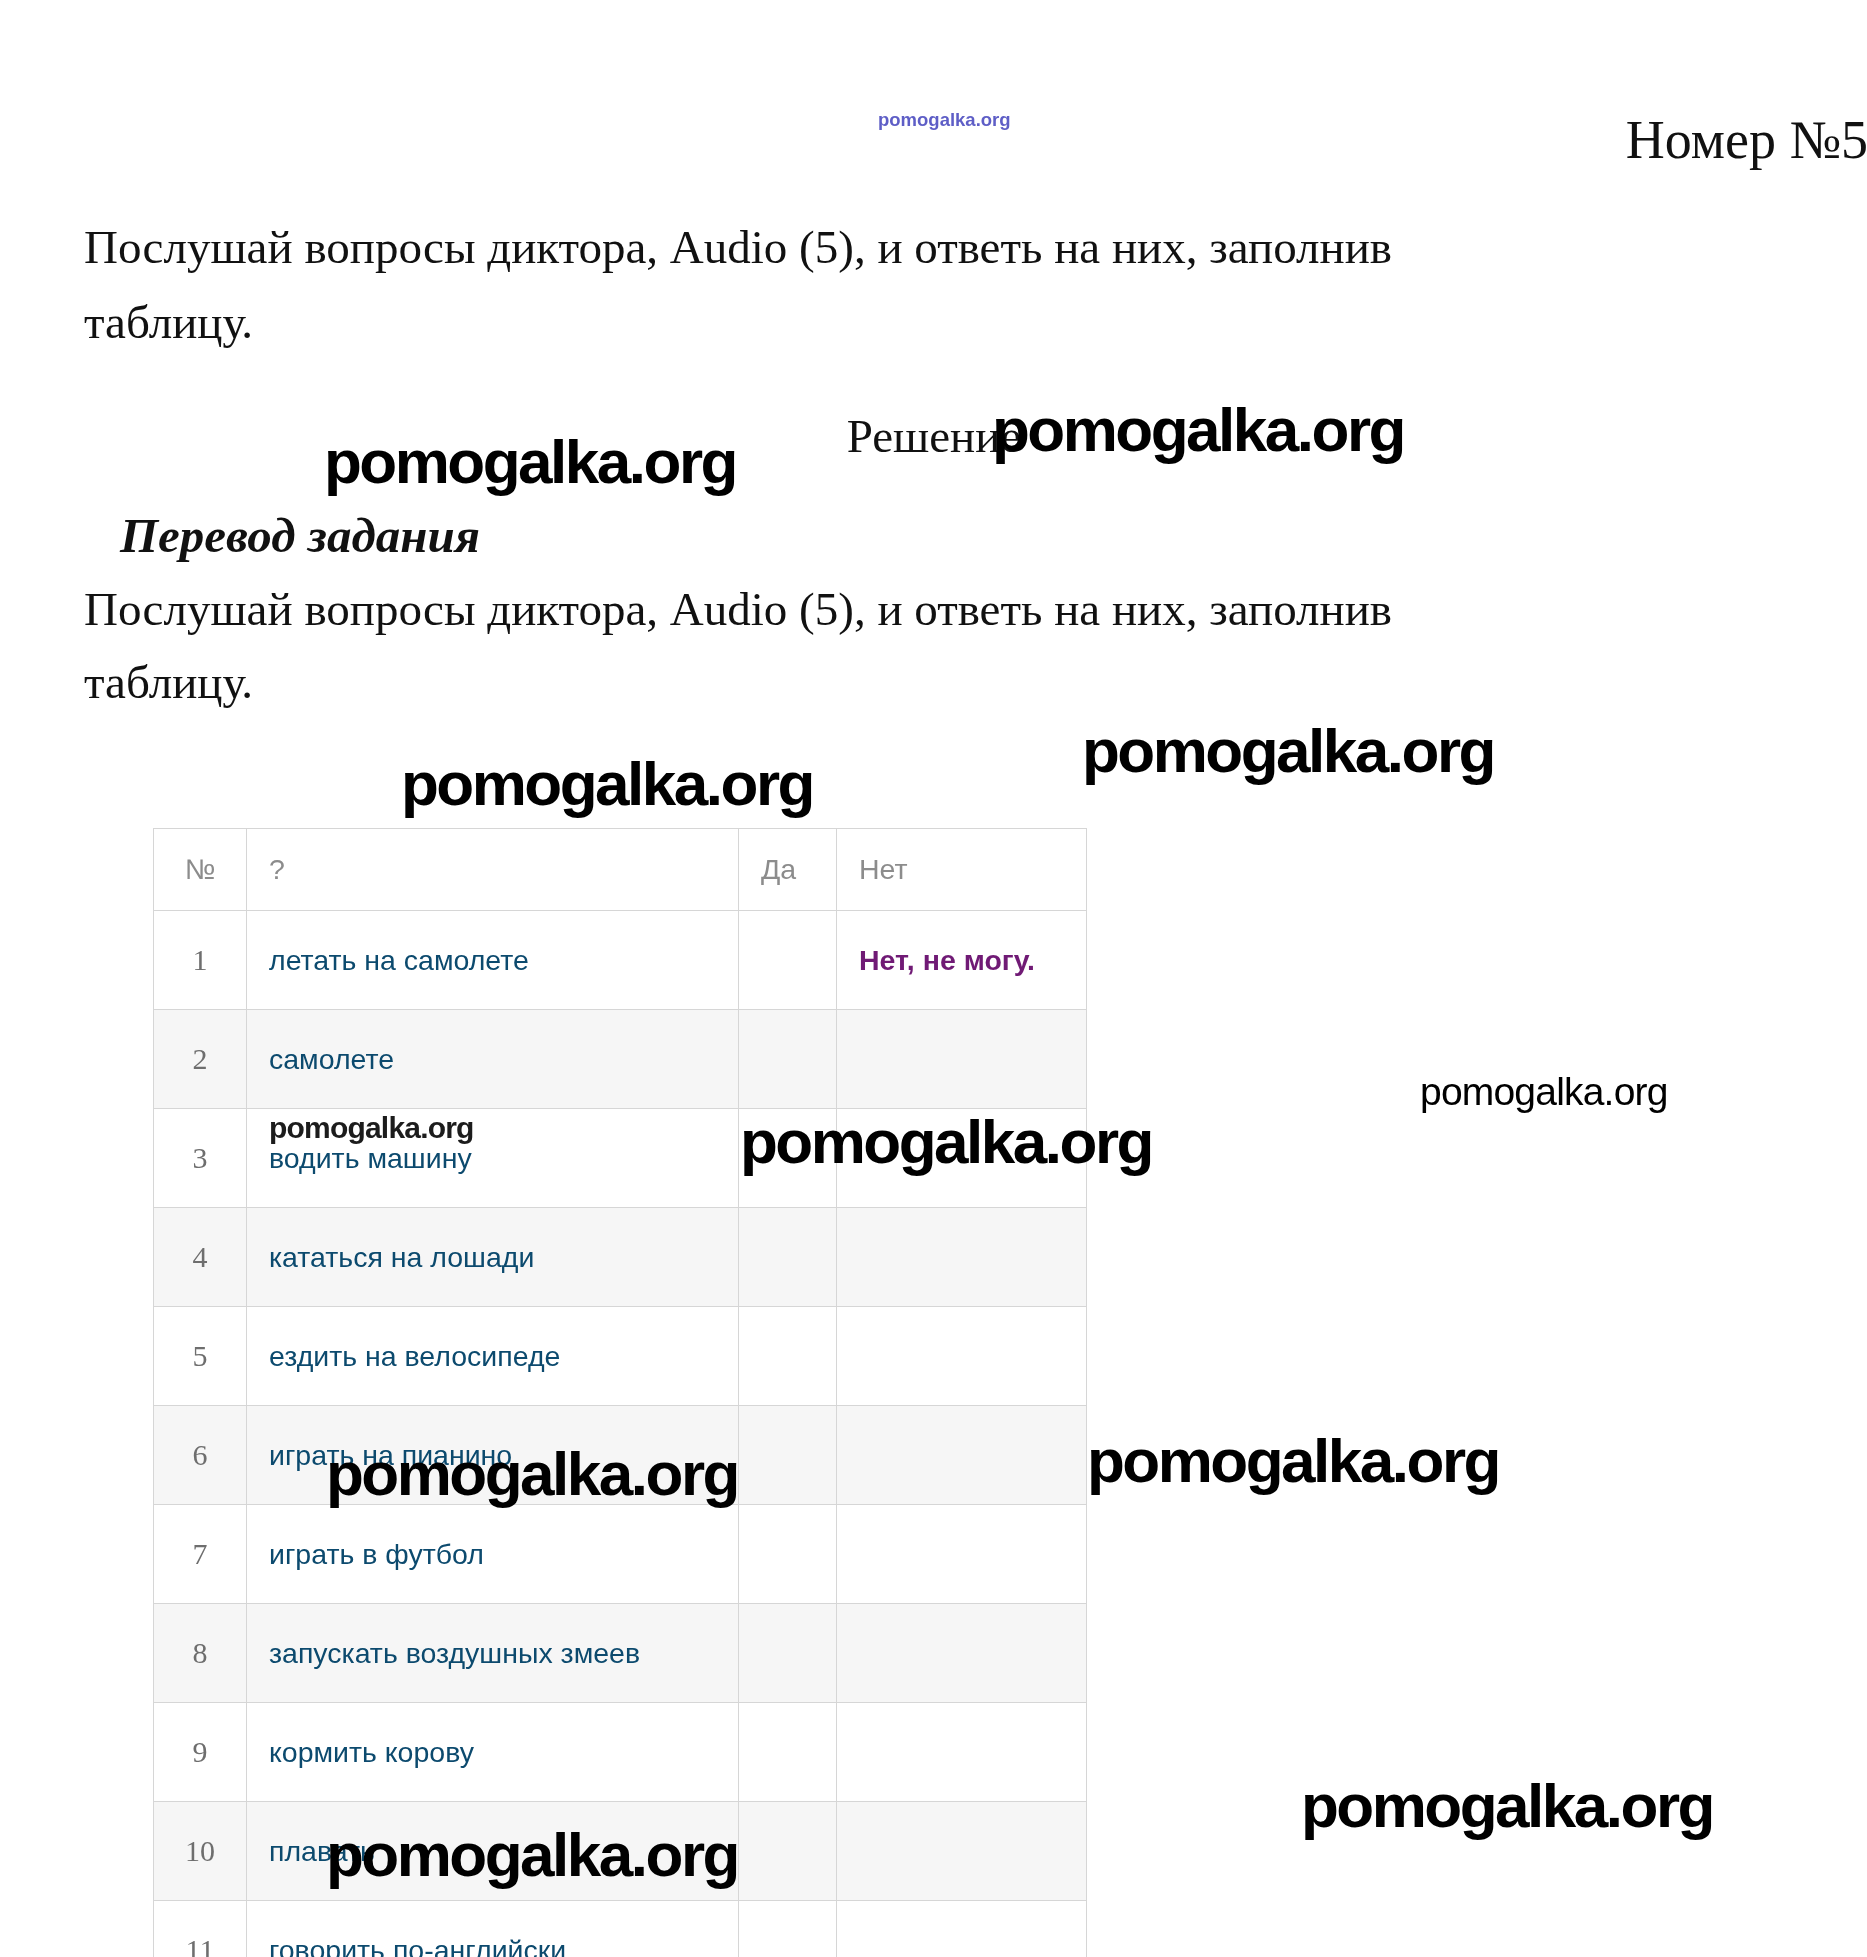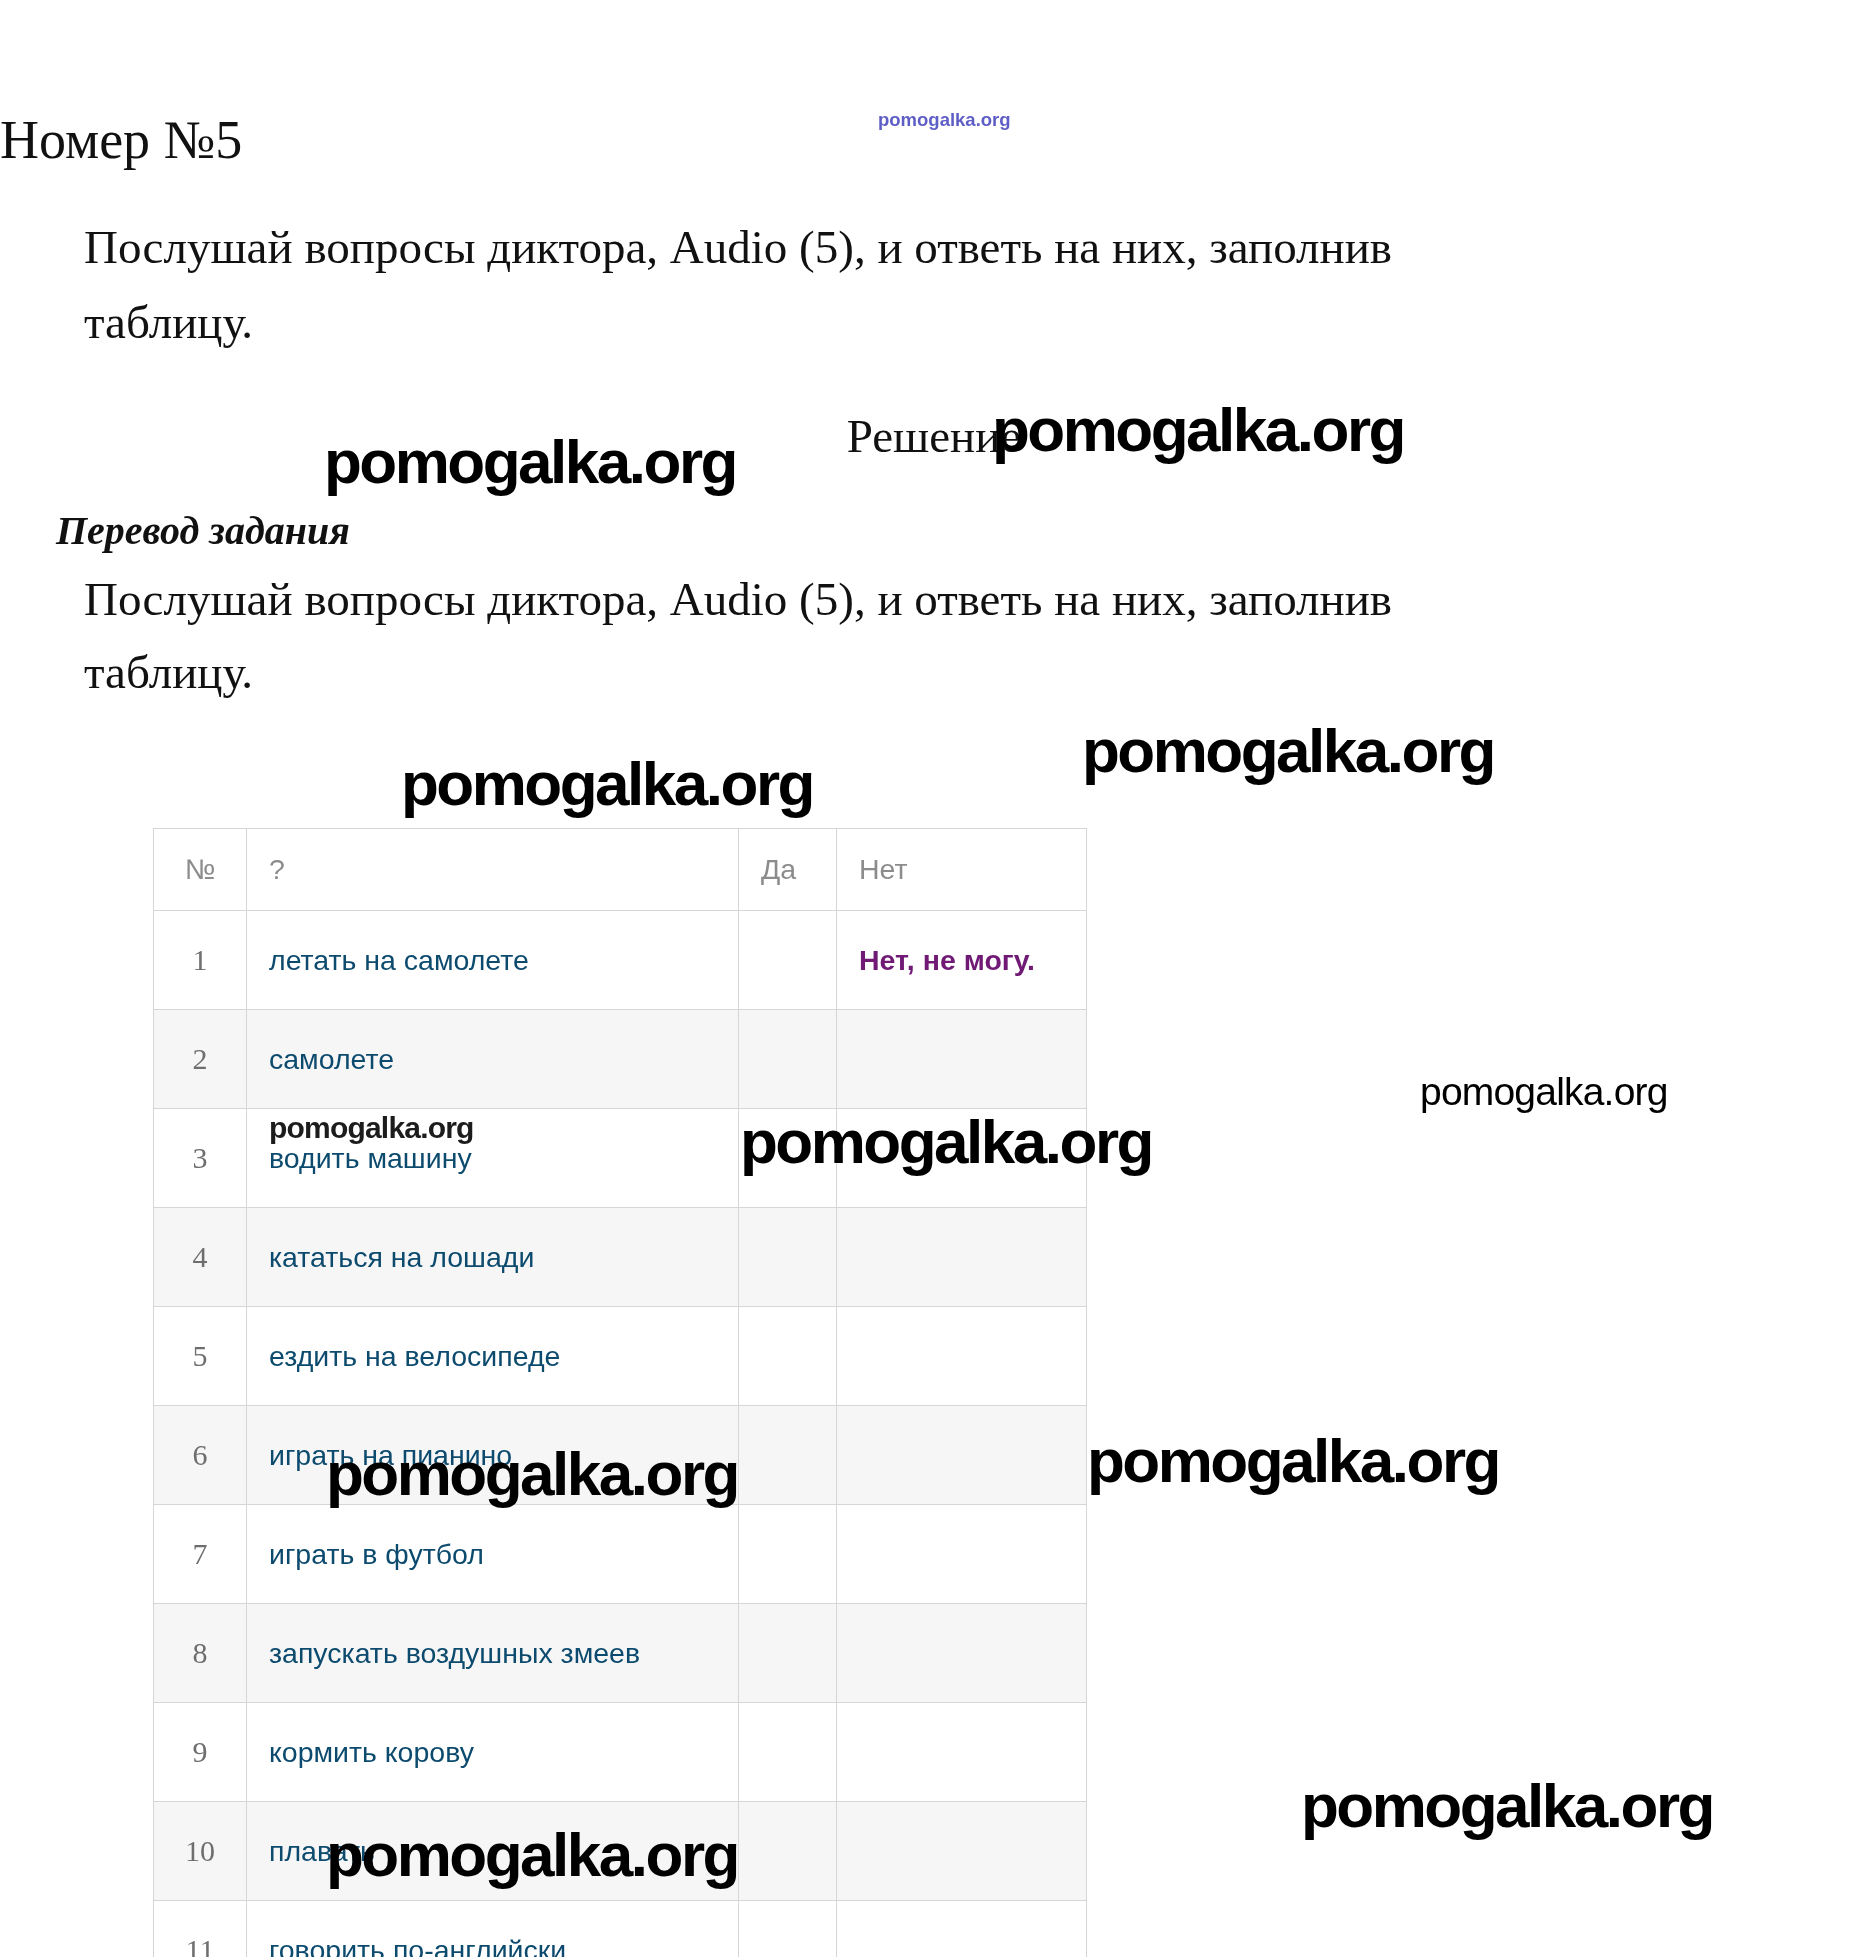--- a/index.html
+++ b/index.html
@@ -1,25 +1,25 @@
 <!DOCTYPE html>
 <html lang="ru" style="font-size:13.4px"><head>
 <meta charset="utf-8">
 <style>
   html,body{margin:0;padding:0;background:#ffffff;}
   body{width:1868px;height:1958px;position:relative;overflow:hidden;
        font-family:"Liberation Serif",serif;color:#111;}
   .page{position:relative;width:1868px;height:1958px;}
 
   
-  .doc-title{margin:109px 0 0 0;text-align:left;font-size:54px;font-weight:400;
+  .doc-title{margin:109px 0 0 0;text-align:right;font-size:54px;font-weight:400;
              font-family:"Liberation Serif",serif;}
   .task-par{margin:39px 151px 0 84px;font-size:47px;line-height:1.6;}
   .center-heading{margin:49px 0 0 0;text-align:center;font-size:47px;font-weight:400;}
-  .sub-heading{margin:44px 0 0 56px;font-size:40px;font-weight:700;font-style:italic;}
+  .sub-heading{margin:44px 0 0 120px;font-size:49px;font-weight:700;font-style:italic;}
   .task-par2{margin:8.4px 151px 0 84px;font-size:47px;line-height:1.55;}
 
   
   .tbl-wrap{position:absolute;left:153px;top:719px;}
   table.answers{border-collapse:collapse;table-layout:fixed;
                 font-family:"Liberation Sans",sans-serif;background:#fff;}
   table.answers td,table.answers th{border:1.7px solid #d6d6d6;vertical-align:middle;
                 font-weight:400;text-align:left;overflow:hidden;}
   col.c-num{width:93px;} col.c-q{width:492px;} col.c-yes{width:98px;} col.c-no{width:250px;}
   table.answers thead th{height:81px;font-size:28.5px;color:#8c8c8c;padding:0 0 0 22px;}

